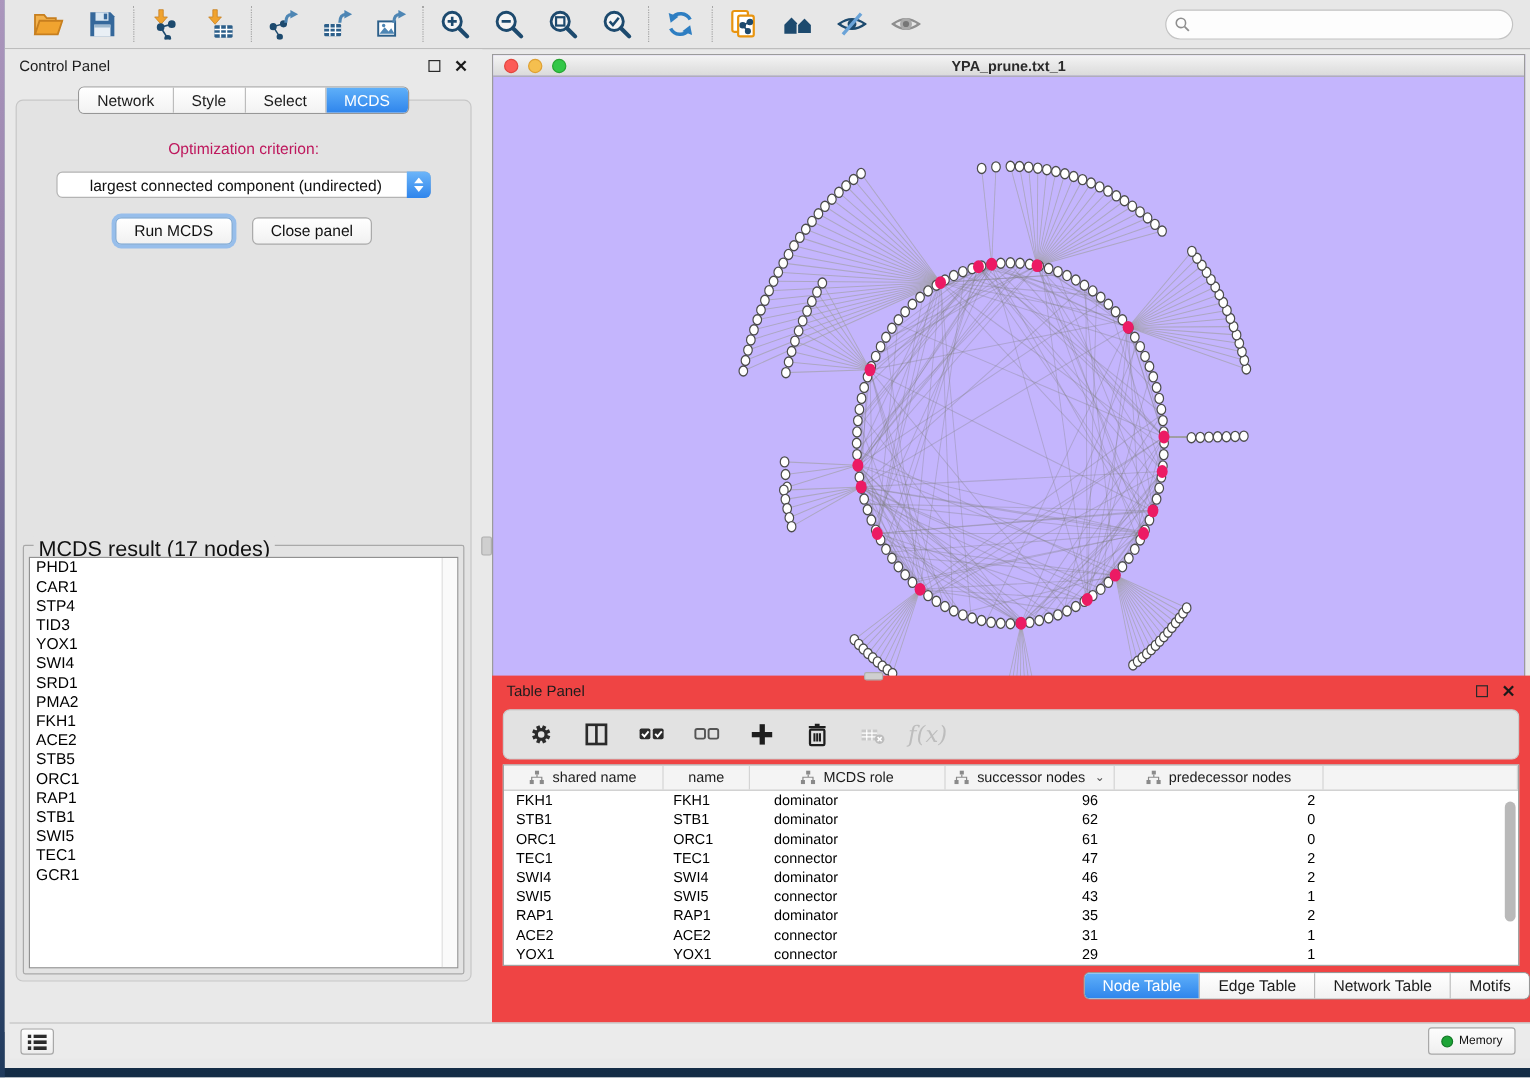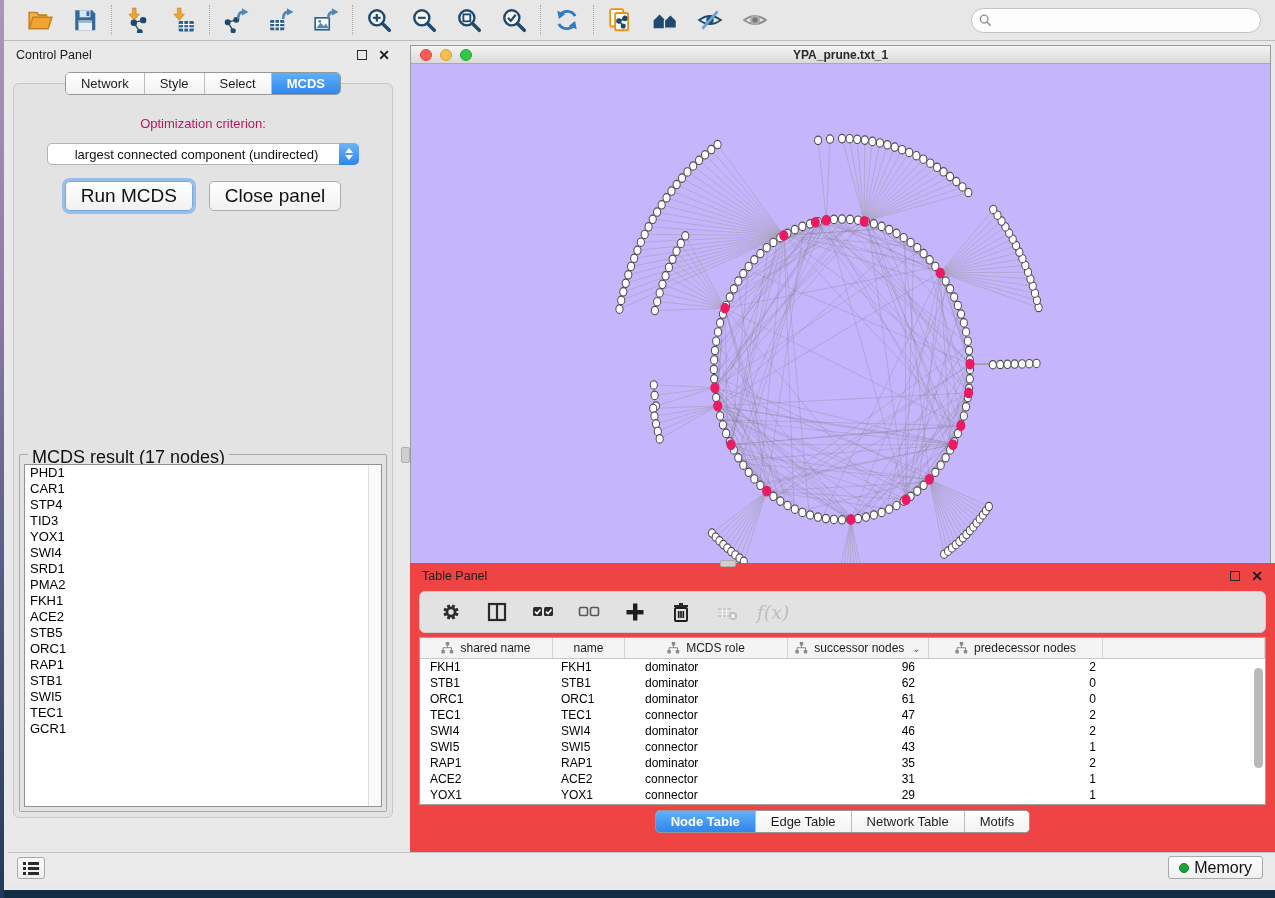--- a/index.html
+++ b/index.html
@@ -29,34 +29,34 @@
   .cp-header { height:28px; display:flex; align-items:center; padding:0 12px; }
   .cp-title { font-size:12.5px; color:#1c1c1c; }
   .win-btns { margin-left:auto; display:flex; align-items:center; gap:11px; }
   .float-box { width:10px; height:10px; border:1.6px solid #2a2a2a; background:transparent; }
   .close-x { font-size:14px; font-weight:bold; color:#1a1a1a; line-height:10px; }
   .seg-tabs { position:absolute; left:0; right:0; display:flex; justify-content:center; z-index:3; }
   .seg { display:flex; border:1px solid #979797; border-radius:5px; overflow:hidden; background:#fff; }
   .seg-tab { padding:3px 15px; font-size:13px; color:#1c1c1c; background:linear-gradient(#ffffff,#f2f2f2);
              border-left:1px solid #bcbcbc; cursor:default; white-space:nowrap; }
   .seg-tab:first-child { border-left:none; }
-  .seg-tab.active { background:linear-gradient(#5fb0f9,#2f85ec); color:#fff;font-weight:bold; }
+  .seg-tab.active { background:linear-gradient(#5fb0f9,#2f85ec); color:#fff; }
   .cp-tabs-row { top:32px; }
   .cp-body { position:absolute; top:42px; left:9px; right:9px; bottom:42px; background:#e3e3e3;
              border:1px solid #c7c7c7; border-radius:6px; }
   .opt-label { text-align:center; margin-top:32px; font-size:13px; color:#be185d; }
   .dropdown { margin:12px auto 0; width:312px; height:22px; background:#fff; border:1px solid #b4b4b4;
               border-radius:5px; display:flex; align-items:center; position:relative; }
   .dd-value { flex:1; font-size:13px; color:#111; text-align:center; padding-left:6px; }
   .dd-stepper { width:20px; height:22px; margin-right:-1px; border-radius:0 5px 5px 0;
                 background:linear-gradient(#6cb5f9,#2f85ec); display:flex; flex-direction:column;
                 align-items:center; justify-content:center; gap:2px; }
   .dd-stepper svg { width:8px; height:5px; }
   .btn-row { display:flex; justify-content:center; gap:16px; margin-top:16px; }
-  .pushbtn { font-size:19px; color:#111; padding:3px 15px; background:linear-gradient(#ffffff,#f1f1f1);
+  .pushbtn { font-size:13px; color:#111; padding:3px 15px; background:linear-gradient(#ffffff,#f1f1f1);
              border:1px solid #ababab; border-radius:5px; cursor:default; }
   .pushbtn.focused { box-shadow:0 0 0 3px rgba(110,170,240,.65); border-color:#7aa8d8; }
   .fieldset { position:absolute; top:370px; left:5px; right:5px; bottom:5px;
               border:1px solid #a9a9a9; border-radius:2px; }
   .fieldset legend { position:absolute; top:-8px; left:8px; background:#e3e3e3; padding:0 4px;
                      font-size:18px; color:#111; }
   .listbox { position:absolute; left:4px; right:4px; top:9px; bottom:4px; background:#fff;
              border:1px solid #919191; overflow:hidden; }
   .list-item { font-size:13px; line-height:16px; padding-left:5px; color:#000; }
   .lb-scroll { position:absolute; right:0; top:0; bottom:0; width:13px; background:#fafafa;
@@ -104,31 +104,31 @@
         color:#1c1c1c; border-right:1px solid #d4d4d4; overflow:hidden; white-space:nowrap; }
   .th svg.tree { width:13px; height:12px; flex:none; }
   .th .sort { font-size:10px; color:#555; margin-left:2px; }
   .trow { display:grid; grid-template-columns:133px 72px 163px 141px 174px 1fr; height:16px; }
   .td { font-size:12px; color:#000; line-height:16px; white-space:nowrap; overflow:hidden; }
   .td.c0 { padding-left:10px; } .td.c1 { padding-left:8px; } .td.c2 { padding-left:20px; }
   .td.c3 { text-align:right; padding-right:14px; } .td.c4 { text-align:right; padding-right:7px; }
   .tscroll { position:absolute; right:1px; top:24px; bottom:2px; width:11px; }
   .tscroll .thumb { position:absolute; left:1px; right:1px; top:6px; height:100px;
                     background:#b9b9b9; border-radius:5px; }
-  .tp-tabs-row { position:relative; margin-top:5px; display:flex; justify-content:center; }
+  .tp-tabs-row { position:relative; margin-top:5px; display:flex; justify-content:flex-end; }
 
   
   .statusbar { position:absolute; bottom:8px; left:4px; right:0; height:30px; background:#ebebeb;
                border-top:1px solid #c2c2c2; }
   .status-listbtn { position:absolute; left:9px; top:4px; width:28px; height:22px;
                     background:linear-gradient(#fdfdfd,#ededed); border:1px solid #a8a8a8;
                     border-radius:3px; display:flex; align-items:center; justify-content:center; }
   .memory-btn { position:absolute; right:12px; top:3px; height:23px; background:linear-gradient(#fdfdfd,#efefef);
                 border:1px solid #a8a8a8; border-radius:3px; display:flex; align-items:center;
-                gap:5px; padding:0 10px; font-size:16px; color:#111; }
+                gap:5px; padding:0 10px; font-size:10px; color:#111; }
   .mem-dot { width:10px; height:10px; border-radius:50%; background:#1da437; border:1px solid #157a28; }
 </style>
 </head>
 <body>
 
 <div class="screen">
   <div class="wall-left"></div>
   <div class="app">
 
     <div class="toolbar">

